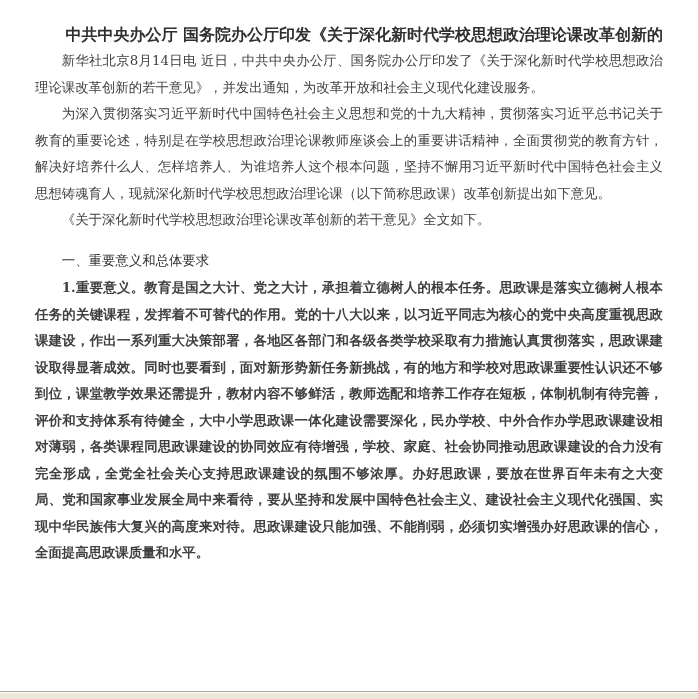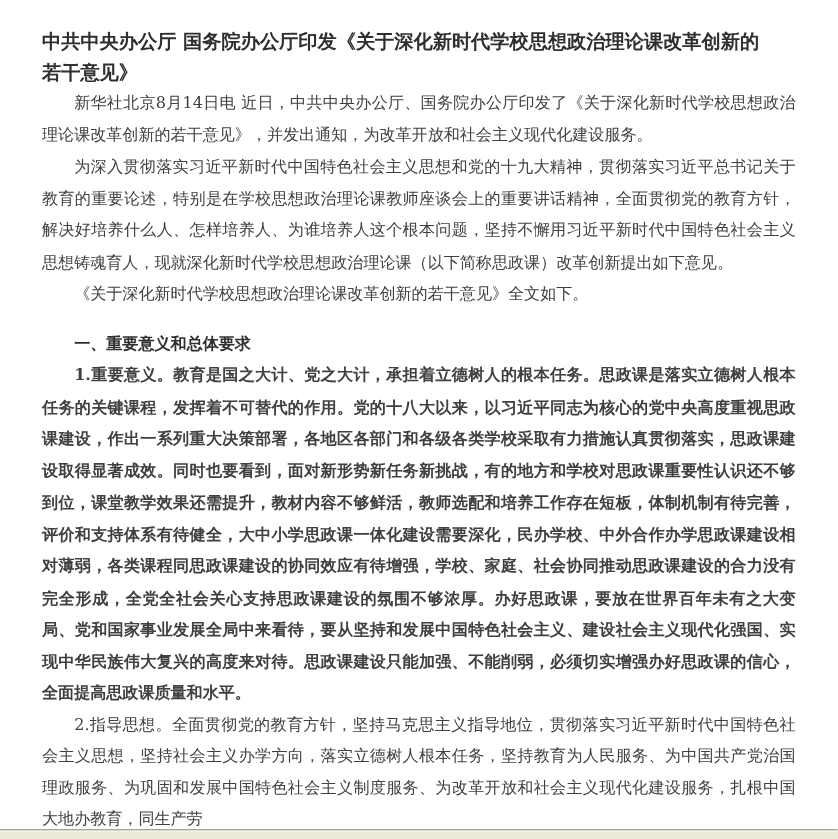--- a/index.html
+++ b/index.html
@@ -19,42 +19,42 @@
   }
   .doc {
     padding: 0 35px;
   }
   h1.title {
     margin: 0;
     padding-top: 22px;
     font-size: 16px;
     line-height: 26px;
     font-weight: bold;
-    text-align: left;
+    text-align: right;
     color: #2f2f2f;
   }
   h1.title .tline {
     display: block;
     white-space: nowrap;
   }
   p.para {
     margin: 0;
     text-indent: 2em;
     text-align: justify;
     word-break: break-all;
   }
   .p1 { margin-top: 8px; }
   .p2 { margin-top: 10px; }
   .p3 { margin-top: 24px; }
   h2.section {
     margin: 14px 0 0 0;
     text-indent: 2em;
     font-size: 13.4px;
     line-height: 26.5px;
-    font-weight: bold;
+    font-weight: normal;
     color: #303030;
   }
   .p4 { margin-top: 16px; font-weight: bold; }
   .p5 { margin-top: 2px; }
   .bottom-bar {
     position: fixed;
     left: 0;
     right: 0;
     bottom: 0;
     height: 7px;
@@ -63,30 +63,28 @@
     box-shadow: inset 0 1px 0 #FFFFFF;
   }
 </style>
 </head>
 <body>
 
 <div class="doc">
 
   <h1 class="title">
     <span class="tline">中共中央办公厅 国务院办公厅印发《关于深化新时代学校思想政治理论课改革创新的</span>
-    <span class="tline">若干意见》</span>
   </h1>
 
   <p class="para p1">新华社北京8月14日电 近日，中共中央办公厅、国务院办公厅印发了《关于深化新时代学校思想政治理论课改革创新的若干意见》，并发出通知，为改革开放和社会主义现代化建设服务。</p>
 
   <p class="para p3">为深入贯彻落实习近平新时代中国特色社会主义思想和党的十九大精神，贯彻落实习近平总书记关于教育的重要论述，特别是在学校思想政治理论课教师座谈会上的重要讲话精神，全面贯彻党的教育方针，解决好培养什么人、怎样培养人、为谁培养人这个根本问题，坚持不懈用习近平新时代中国特色社会主义思想铸魂育人，现就深化新时代学校思想政治理论课（以下简称思政课）改革创新提出如下意见。</p>
 
   <p class="para p2">《关于深化新时代学校思想政治理论课改革创新的若干意见》全文如下。</p>
 
   <h2 class="section">一、重要意义和总体要求</h2>
 
   <p class="para p4">1.重要意义。教育是国之大计、党之大计，承担着立德树人的根本任务。思政课是落实立德树人根本任务的关键课程，发挥着不可替代的作用。党的十八大以来，以习近平同志为核心的党中央高度重视思政课建设，作出一系列重大决策部署，各地区各部门和各级各类学校采取有力措施认真贯彻落实，思政课建设取得显著成效。同时也要看到，面对新形势新任务新挑战，有的地方和学校对思政课重要性认识还不够到位，课堂教学效果还需提升，教材内容不够鲜活，教师选配和培养工作存在短板，体制机制有待完善，评价和支持体系有待健全，大中小学思政课一体化建设需要深化，民办学校、中外合作办学思政课建设相对薄弱，各类课程同思政课建设的协同效应有待增强，学校、家庭、社会协同推动思政课建设的合力没有完全形成，全党全社会关心支持思政课建设的氛围不够浓厚。办好思政课，要放在世界百年未有之大变局、党和国家事业发展全局中来看待，要从坚持和发展中国特色社会主义、建设社会主义现代化强国、实现中华民族伟大复兴的高度来对待。思政课建设只能加强、不能削弱，必须切实增强办好思政课的信心，全面提高思政课质量和水平。</p>
 
-  <p class="para p5">2.指导思想。全面贯彻党的教育方针，坚持马克思主义指导地位，贯彻落实习近平新时代中国特色社会主义思想，坚持社会主义办学方向，落实立德树人根本任务，坚持教育为人民服务、为中国共产党治国理政服务、为巩固和发展中国特色社会主义制度服务、为改革开放和社会主义现代化建设服务，扎根中国大地办教育，同生产劳</p>
 
 </div>
 
 <div class="bottom-bar"></div>
 
 </body></html>

